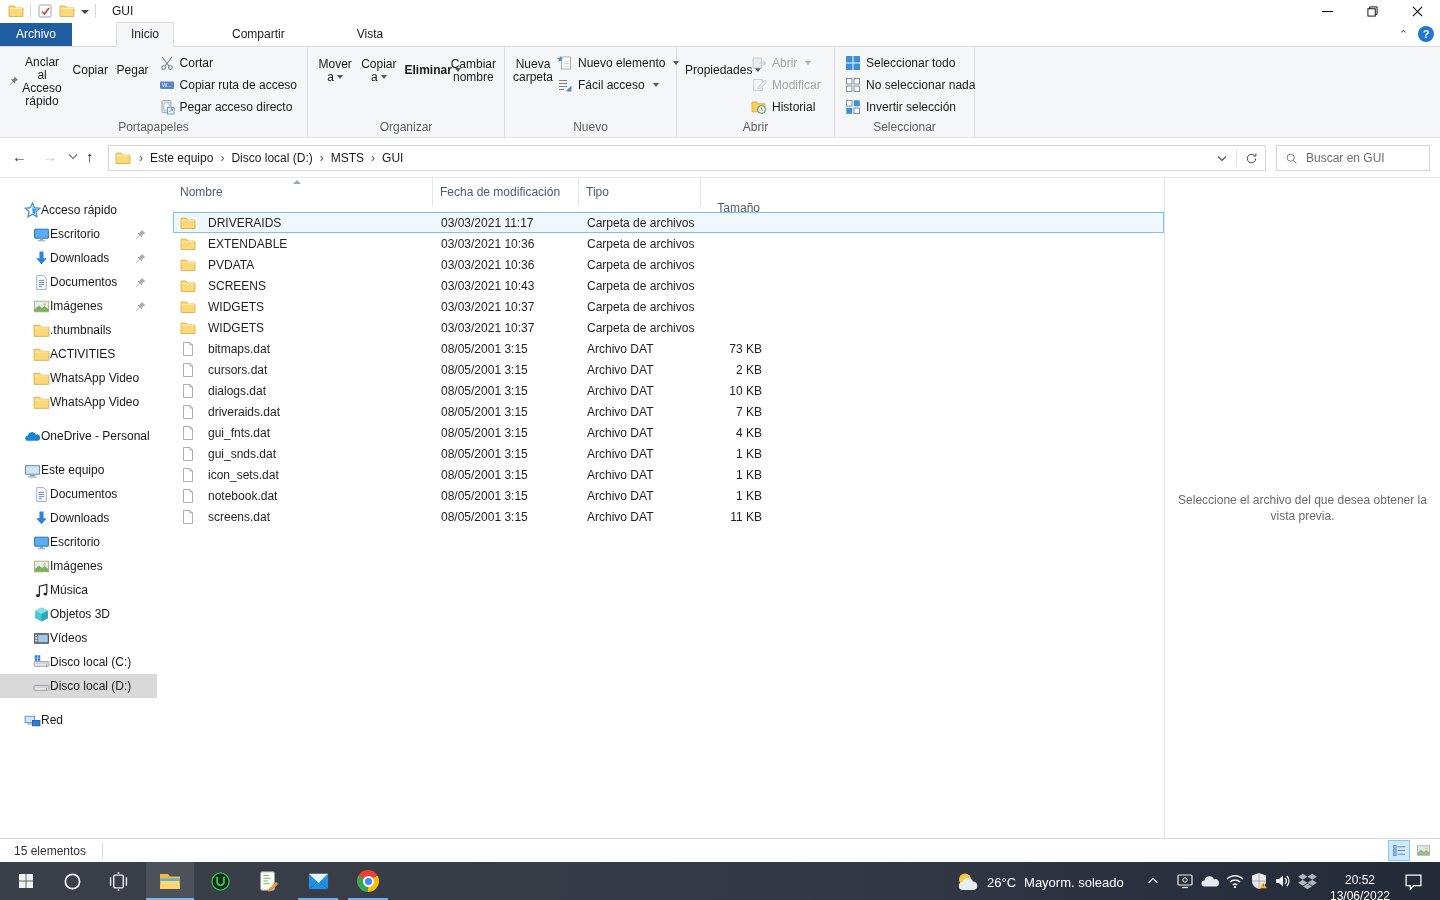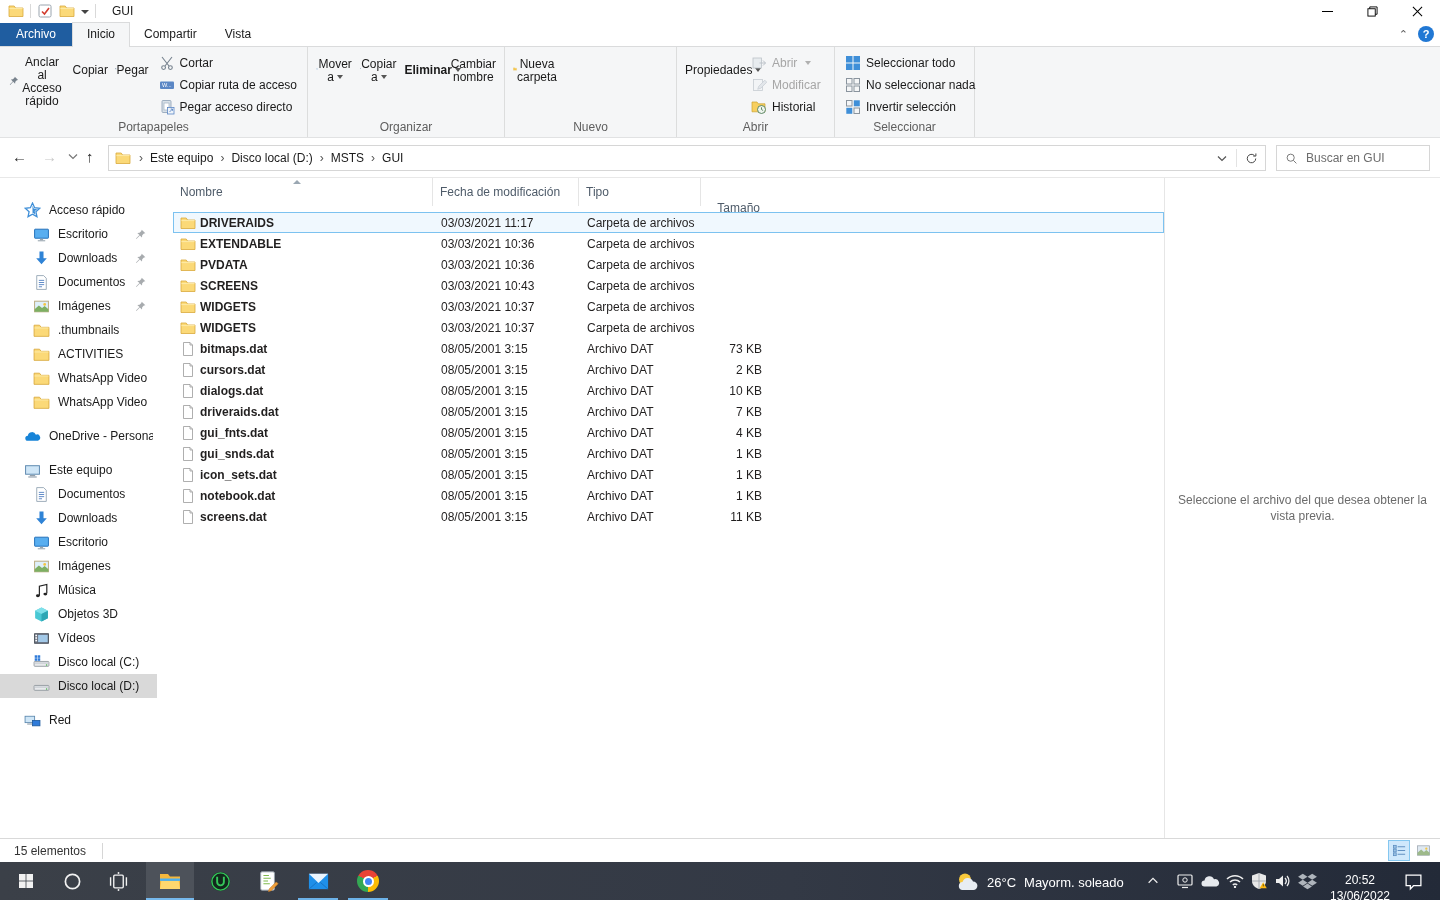--- a/index.html
+++ b/index.html
@@ -11,21 +11,21 @@
   .qat { display:flex; align-items:center; gap:6px; padding-left:8px; }
   .qat .sep { width:1px; height:14px; background:#d9d9d9; }
   .qat-ic { width:16px; height:16px; display:inline-flex; }
   .qat-caret { width:0; height:0; border-left:4px solid transparent; border-right:4px solid transparent; border-top:4px solid #444; margin-top:2px; }
   .win-title { margin-left:10px; font-size:12px; color:#1a1a1a; }
   .win-controls { position:absolute; right:0; top:0; height:22px; display:flex; }
   .win-btn { width:45px; height:22px; display:flex; align-items:center; justify-content:center; }
   .min-glyph { width:11px; height:1px; background:#000; }
 
   
-  .tabbar { position:absolute; top:22px; left:0; right:0; height:25px; background:#fff; border-bottom:1px solid #dadbdc; display:flex; align-items:flex-end; }
+  .tabbar { position:absolute; top:22px; left:0; right:0; height:25px; background:#fff; border-bottom:1px solid #dadbdc; display:flex; align-items:flex-end;gap:44px; }
   .tab { padding:4px 14px 5px; font-size:12px; color:#1a1a1a; position:relative; }
   .tab-file { background:#1f5da0; color:#fff; padding:4px 16px 5px; }
   .tab-active { background:#f5f6f7; border:1px solid #dadbdc; border-bottom:none; margin-bottom:-1px; padding-bottom:6px; }
   .tab-right { position:absolute; right:6px; top:4px; display:flex; align-items:center; gap:10px; }
   .ribbon-chevron { color:#5c5c5c; font-size:11px; }
   .help-circle { width:16px; height:16px; border-radius:50%; background:#2178d4; color:#fff; font-size:11px; font-weight:bold; display:flex; align-items:center; justify-content:center; }
 
   
   .ribbon { position:absolute; top:47px; left:0; right:0; height:91px; background:#f5f6f7; border-bottom:1px solid #e1e2e3; display:flex; }
   .rgroup { height:100%; display:flex; flex-direction:column; border-right:1px solid #dcdddd; }
@@ -52,42 +52,42 @@
   .crumb-item { font-size:12px; color:#1a1a1a; padding:0 1px; }
   .addr-btn { width:28px; height:100%; display:flex; align-items:center; justify-content:center; }
   .addr-divider { width:1px; height:18px; background:#e3e3e3; }
   .search-box { position:absolute; left:1276px; top:7px; width:154px; height:26px; border:1px solid #d6d6d6; background:#fff; display:flex; align-items:center; padding-left:8px; gap:8px; }
   .search-box input { border:none; outline:none; width:110px; font-size:12px; font-family:inherit; color:#333; }
   .search-box input::placeholder { color:#6d6d6d; }
 
   
   .main { position:absolute; top:178px; left:0; right:0; height:660px; display:flex; }
   .sidebar { width:157px; height:100%; overflow:hidden; padding-top:20px; }
-  .side-item { height:24px; display:flex; align-items:center; gap:8px; padding-right:4px; cursor:default; }
+  .side-item { height:24px; display:flex; align-items:center; padding-right:4px; cursor:default; }
   .side-item.lvl0 { padding-left:24px; }
   .side-item.lvl1 { padding-left:33px; }
   .side-item.sel { background:#d9d9d9; }
   .side-item.gap { margin-top:10px; }
   .side-ic { width:17px; height:17px; flex:0 0 17px; display:inline-flex; }
   .side-label { flex:1; font-size:12px; white-space:nowrap; overflow:hidden; }
   .side-pin { width:13px; height:13px; flex:0 0 13px; margin-right:6px; opacity:.75; }
 
   .filepanel { width:1007px; height:100%; position:relative; }
   .flist-hdr { display:flex; height:28px; margin-left:16px; position:relative; }
   .hcell { display:flex; align-items:center; padding-left:7px; font-size:12px; color:#4e5b69; border-right:1px solid #e5e5e5; position:relative; }
   .hcell .hdr-caret { position:absolute; top:2px; left:120px; width:0; height:0; border-left:4px solid transparent; border-right:4px solid transparent; border-bottom:4px solid #9aa7b2; }
   .c-name { width:260px; }
   .c-date { width:146px; }
   .c-type { width:122px; }
   .c-size { width:68px; justify-content:flex-end; padding-right:8px;margin-top:30px; }
   .frows { margin-left:16px; padding-top:6px; }
   .frow { display:flex; height:21px; align-items:center; border:1px solid transparent; }
   .frow.sel { background:#f0f8fe; border:1px solid #7cc2f0; }
   .fcell { font-size:12px; color:#211f1f; white-space:nowrap; overflow:hidden; }
-  .f-name { width:260px; display:flex; align-items:center; gap:4px; padding-left:6px;font-weight:bold; }
+  .f-name { width:260px; display:flex; align-items:center; gap:12px; padding-left:6px; }
   .f-name .fic { width:16px; height:16px; flex:0 0 16px; }
   .f-date { width:146px; padding-left:7px; }
   .f-type { width:122px; padding-left:7px; }
   .f-size { width:68px; text-align:right; padding-right:8px; }
 
   .preview { width:276px; height:100%; border-left:1px solid #e6e6e6; display:flex; align-items:center; justify-content:center; }
   .preview-msg { max-width:268px; text-align:center; color:#6b6b6b; font-size:12px; line-height:16px; }
 
   
   .statusbar { position:absolute; top:838px; left:0; right:0; height:24px; background:#fff; border-top:1px solid #d9d9d9; display:flex; align-items:center; }
@@ -270,20 +270,43 @@
 
   <div class="rgroup" style="width:172px">
     <div class="rgroup-body">
       <div class="rib-big" style="max-width:52px">
         <span class="ic32"><svg viewBox="0 0 32 32" width="100%" height="100%">
               <path d="M3 6h10l2.5 3.5H29V27H3z" fill="#f7c84c" stroke="#caa22e"></path>
               <path d="M3.5 10.5h25" stroke="#fbe294" stroke-width="1.4"></path>
             </svg></span>
         <span class="blabel">Nueva carpeta</span>
       </div>
+      <div class="smallcol">
+        <div class="rib-small">
+          <span class="ic16">
+              <svg viewBox="0 0 16 16" width="100%" height="100%">
+                <rect x="4.5" y="2" width="9" height="12" fill="#fff" stroke="#9b9b9b" stroke-width="0.8"></rect>
+                <path d="M7 6h5M7 8.5h5M7 11h5" stroke="#c3ced8" stroke-width="0.8"></path>
+                <path d="M3.2 1l.9 1.9 2.1.3-1.5 1.4.3 2.1-1.8-1-1.8 1 .3-2.1L.2 3.2l2.1-.3z" fill="#3f8fd8"></path>
+              </svg>
+            </span>
+          <span>Nuevo elemento</span>
+          <span class="caret-dn"></span>
+        </div>
+        <div class="rib-small">
+          <span class="ic16">
+              <svg viewBox="0 0 16 16" width="100%" height="100%">
+                <path d="M2 3.5h8M2 6.5h8M2 9.5h8M2 12.5h5" stroke="#76828e" stroke-width="1"></path>
+                <path d="M9.5 13.5l5-5v6h-5z" fill="#5b87c5"></path>
+              </svg>
+            </span>
+          <span>Fácil acceso</span>
+          <span class="caret-dn"></span>
+        </div>
+      </div>
     </div>
     <div class="rgroup-label">Nuevo</div>
   </div>
 
   <div class="rgroup" style="width:158px">
     <div class="rgroup-body">
       <div class="rib-big" style="max-width:64px">
         <span class="ic32"><svg viewBox="0 0 32 32" width="100%" height="100%">
               <rect x="6" y="3" width="20" height="26" fill="#fff" stroke="#8ba0b5"></rect>
               <path d="M10 17.5l5.5 5.5L25 11" stroke="#e04a12" stroke-width="3" fill="none"></path>

